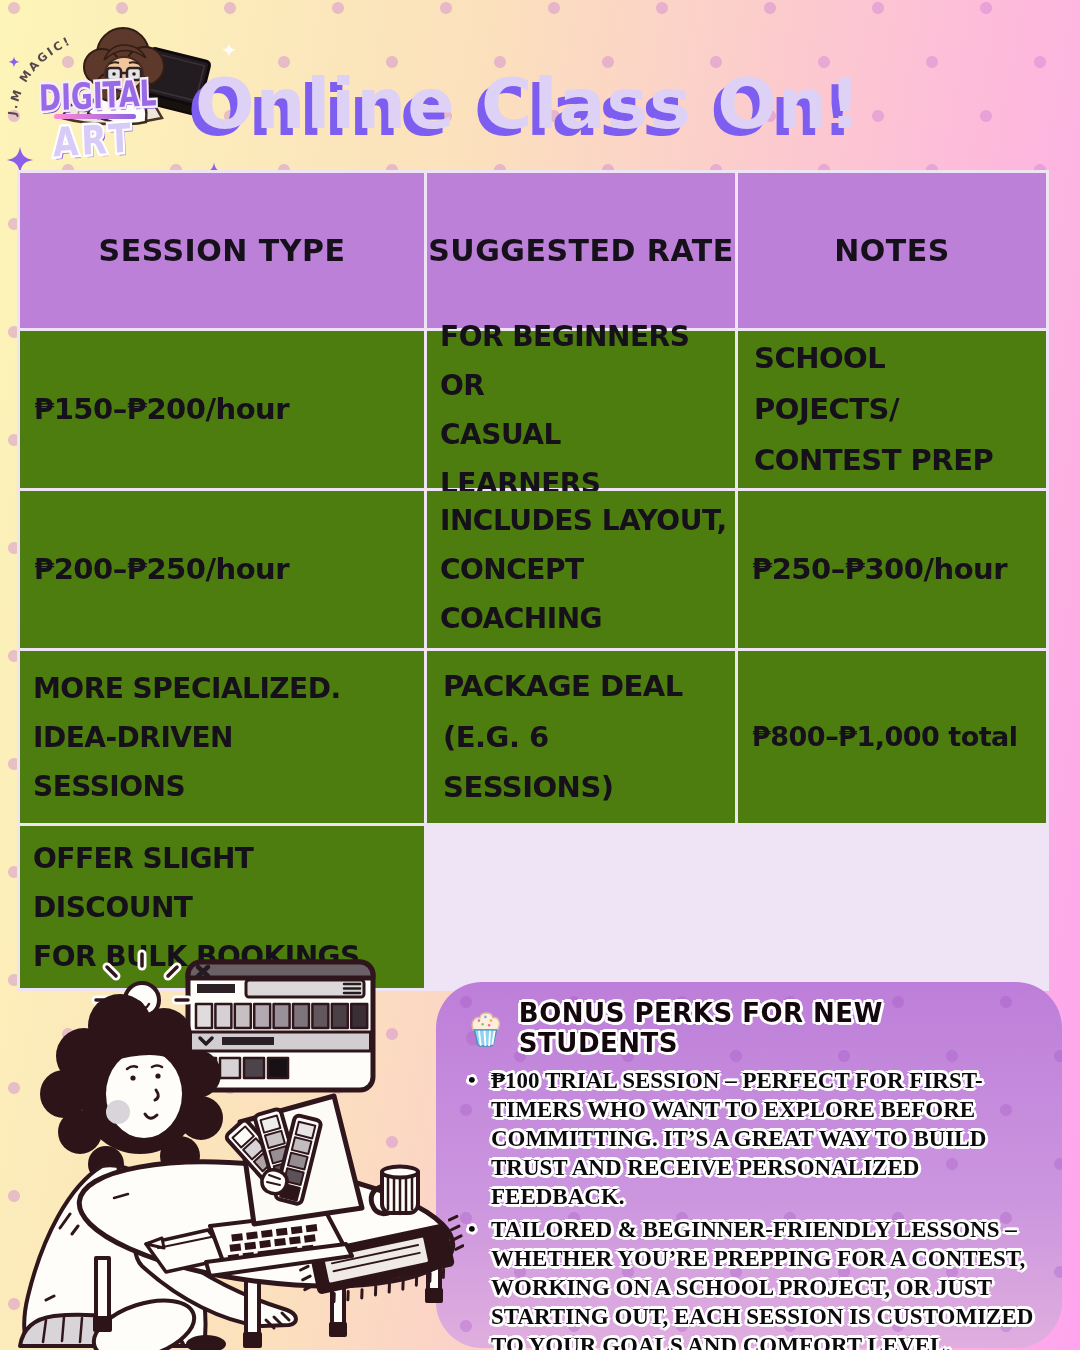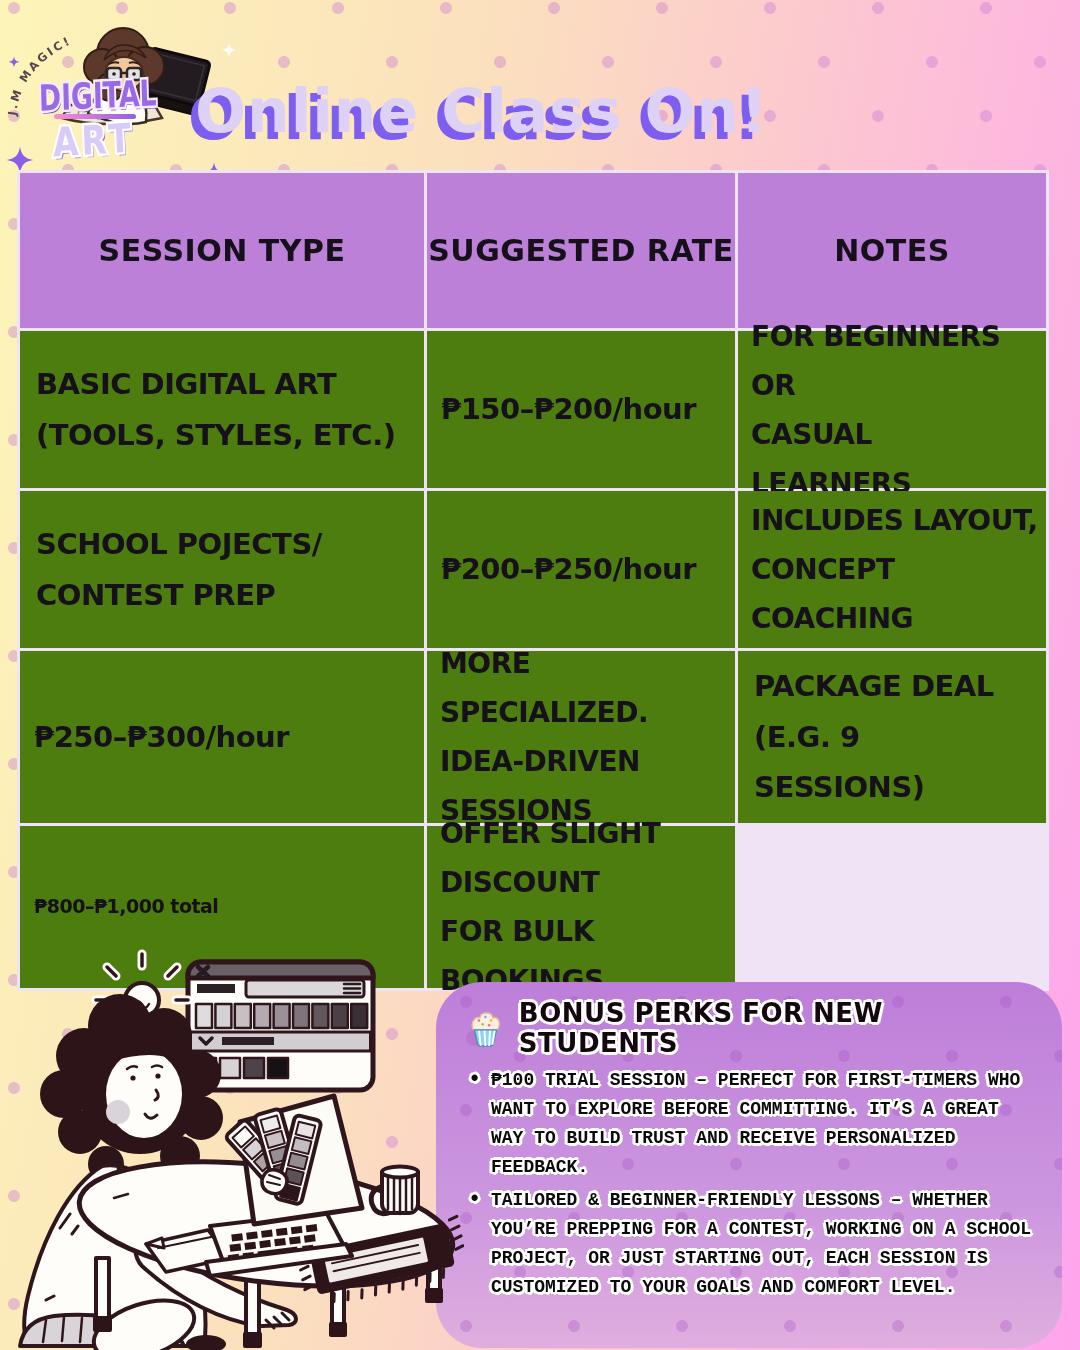--- a/index.html
+++ b/index.html
@@ -8,40 +8,40 @@
     font-family:"DejaVu Sans",sans-serif;
     background-image:
       radial-gradient(circle, rgba(203,126,214,0.42) 5.5px, rgba(203,126,214,0) 6.5px),
       radial-gradient(circle, rgba(203,126,214,0.42) 5.5px, rgba(203,126,214,0) 6.5px),
       linear-gradient(100deg,#fdf5b8 0%, #fbe0bd 38%, #fcc9cf 62%, #ffa4ee 100%);
     background-size:108px 108px,108px 108px,100% 100%;
     background-position:14px 8px,68px 62px,0 0;
   }
   
   .main-title{
-    position:absolute;left:195px;top:44px;width:870px;height:140px;
-    font-size:60px;font-weight:bold;letter-spacing:1px;
+    position:absolute;left:195px;top:37px;width:870px;height:140px;
+    font-size:70px;font-weight:bold;letter-spacing:1px;
     color:#ddd1f6;text-shadow:-7px 7px 0 #7e5df1;
     white-space:nowrap;line-height:135px;
   }
   .logo{position:absolute;left:6px;top:4px;width:258px;height:190px;}
   
   .price-table{
     position:absolute;left:17px;top:170px;
     display:grid;grid-template-columns:404px 308px 308px;
     grid-template-rows:155px 157px 157px 172px 162px;
     gap:3px;border:3px solid #efe3f6;background:#efe3f6;
   }
   .th{background:#bc80d8;display:flex;align-items:center;justify-content:center;
       font-size:30px;font-weight:bold;letter-spacing:0.5px;color:#15101a;}
   .td{background:#4d7c0f;display:flex;align-items:center;
       font-size:29px;font-weight:bold;letter-spacing:-0.5px;color:#15101a;
       white-space:pre-line;line-height:1.75;padding:0 8px 0 16px;}
   .td.rate{padding-left:14px;}
-  .td.rate-small{font-size:19px;}
+  .td.rate-small{font-size:27px;}
   .td.note{padding-left:13px;font-size:28px;}
   
   .bonus-panel{
     position:absolute;left:436px;top:982px;width:626px;height:366px;
     border-radius:46px;box-sizing:border-box;
     background:linear-gradient(180deg,#bd7ed9 0%, #cc96df 60%, #e0aede 100%);
     padding:16px 26px 0 30px;z-index:3;
   }
   .bonus-panel::before{
     content:"";position:absolute;inset:0;border-radius:inherit;
@@ -54,22 +54,22 @@
   .outline-w{
     text-shadow:2px 0 0 #fff,-2px 0 0 #fff,0 2px 0 #fff,0 -2px 0 #fff,
       2px 2px 0 #fff,-2px -2px 0 #fff,2px -2px 0 #fff,-2px 2px 0 #fff,
       3px 1px 0 #fff,-3px 1px 0 #fff,1px 3px 0 #fff,1px -3px 0 #fff;
   }
   .bonus-title{display:flex;align-items:center;gap:14px;margin-bottom:8px;}
   .bonus-title-text{font-size:26px;font-weight:bold;color:#14080e;letter-spacing:0.5px;}
   .bonus-list{display:flex;flex-direction:column;}
   .bullet{
     position:relative;padding-left:25px;margin-bottom:4px;
-    font-family:Liberation Mono, monospace;
-    font-size:18px;line-height:29px;font-weight:bold;color:#0d0a0d;letter-spacing:0;
+    font-family:Liberation Serif, serif;
+    font-size:23px;line-height:29px;font-weight:bold;color:#0d0a0d;letter-spacing:0;
   }
   .bullet::before{content:"\2022";position:absolute;left:2px;top:-1px;font-size:22px;}
   
   .illo{position:absolute;left:-6px;top:928px;width:470px;height:422px;z-index:4;}
 </style>
 </head>
 <body>
 
 <div class="canvas">
 
@@ -129,39 +129,37 @@
     </g>
   </svg>
 
   <div class="main-title">Online Class On!</div>
 
   <div class="price-table">
     <div class="th">SESSION TYPE</div>
     <div class="th">SUGGESTED RATE</div>
     <div class="th">NOTES</div>
 
-    <div class="td">BASIC DIGITAL ART
-(TOOLS, STYLES, ETC.)</div>
     <div class="td rate">₱150–₱200/hour</div>
     <div class="td note">FOR BEGINNERS OR
 CASUAL LEARNERS</div>
 
     <div class="td">SCHOOL POJECTS/
 CONTEST PREP</div>
     <div class="td rate">₱200–₱250/hour</div>
     <div class="td note">INCLUDES LAYOUT,
 CONCEPT COACHING</div>
 
     <div class="td rate">₱250–₱300/hour</div>
     <div class="td note">MORE SPECIALIZED.
 IDEA-DRIVEN
 SESSIONS</div>
 
     <div class="td">PACKAGE DEAL
-(E.G. 9 SESSIONS)</div>
+(E.G. 6 SESSIONS)</div>
     <div class="td rate rate-small">₱800–₱1,000 total</div>
     <div class="td note">OFFER SLIGHT
 DISCOUNT
 FOR BULK BOOKINGS</div>
   </div>
 
   <div class="bonus-panel">
     <div class="bonus-inner">
       <div class="bonus-title">
         <svg width="40" height="40" viewBox="0 0 42 42">

